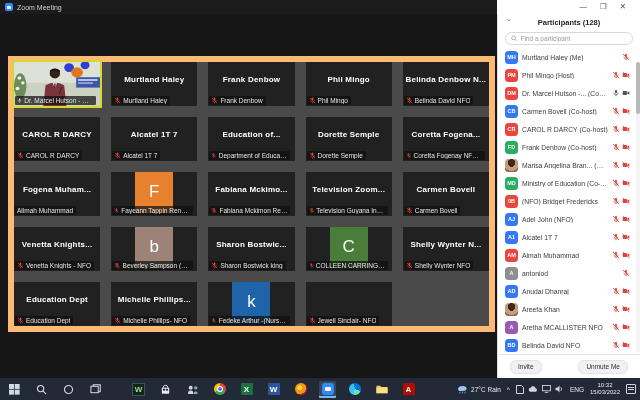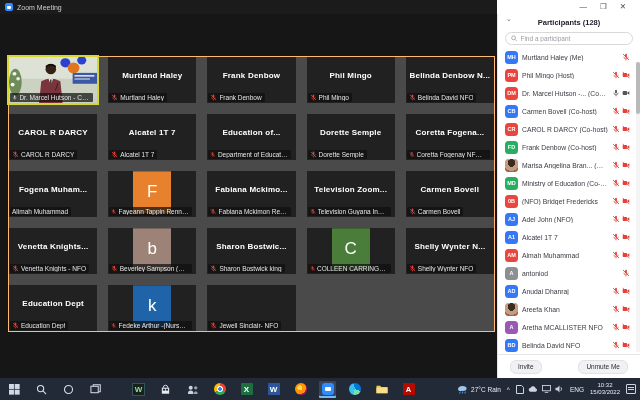--- a/index.html
+++ b/index.html
@@ -14,21 +14,21 @@
   .titlebar-title{font-size:7px;color:#cfcfcf;}
   .titlebar-right{width:143px;background:#ffffff;display:flex;align-items:center;justify-content:flex-end;padding-right:14px;gap:13px;}
   .winctl{font-size:7.5px;color:#444;line-height:1;cursor:default;}
 
   
   .main{position:absolute;top:14px;left:0;width:640px;height:364px;display:flex;}
   .video-area{position:relative;width:497px;height:364px;background:#161616;}
 
   .grid{position:absolute;left:8px;top:42px;width:487px;height:276px;
         display:grid;grid-template-columns:repeat(5,1fr);grid-template-rows:repeat(5,1fr);
-        gap:11px;background:#4a4a4a;border:1px solid #fdba74;}
+        gap:11px;background:#4a4a4a;border:6px solid #fdba74;}
   .tile{position:relative;background:#212121;overflow:hidden;}
   .tile.active{outline:2px solid #d6d82f;z-index:2;}
   .tile-center-name{position:absolute;top:0;left:0;right:0;bottom:10px;display:flex;align-items:center;justify-content:center;
         color:#fff;font-weight:bold;font-size:8px;letter-spacing:.2px;text-align:center;padding:0 3px;white-space:nowrap;overflow:hidden;}
   .tile-avatar{position:absolute;left:50%;top:50%;transform:translate(-50%,-54%);width:38px;height:42px;
         display:flex;align-items:center;justify-content:center;color:#fff;font-size:17px;}
   .tile-label{position:absolute;left:1px;bottom:1px;max-width:94%;background:rgba(15,15,15,.72);
         display:flex;align-items:center;gap:2px;padding:1px 3px 1px 2px;border-radius:1px;}
   .tile-label span{font-size:6.5px;color:#e6e6e6;white-space:nowrap;overflow:hidden;text-overflow:ellipsis;}
   .tile .vid{position:absolute;inset:0;width:100%;height:100%;}
@@ -344,20 +344,32 @@
           <div class="tile">
             <div class="tile-center-name">Education Dept</div>
             <div class="tile-label">
               <svg width="7" height="7" viewBox="0 0 12 12">
                 <rect x="4.6" y="1" width="2.8" height="5.6" rx="1.4" fill="#e0443a"></rect>
                 <path d="M2.8 5.6a3.2 3.2 0 0 0 6.4 0" fill="none" stroke="#e0443a" stroke-width="1.1"></path>
                 <line x1="6" y1="9" x2="6" y2="11" stroke="#e0443a" stroke-width="1.1"></line>
                 <line x1="1.5" y1="1.5" x2="10.5" y2="10.5" stroke="#e0443a" stroke-width="1.3"></line>
               </svg>
               <span>Education Dept</span>
+            </div>
+          </div>
+          <div class="tile">
+            <div class="tile-center-name">Michelle  Phillips...</div>
+            <div class="tile-label">
+              <svg width="7" height="7" viewBox="0 0 12 12">
+                <rect x="4.6" y="1" width="2.8" height="5.6" rx="1.4" fill="#e0443a"></rect>
+                <path d="M2.8 5.6a3.2 3.2 0 0 0 6.4 0" fill="none" stroke="#e0443a" stroke-width="1.1"></path>
+                <line x1="6" y1="9" x2="6" y2="11" stroke="#e0443a" stroke-width="1.1"></line>
+                <line x1="1.5" y1="1.5" x2="10.5" y2="10.5" stroke="#e0443a" stroke-width="1.3"></line>
+              </svg>
+              <span>Michelle Phillips- NFO</span>
             </div>
           </div>
           <div class="tile">
             <div class="tile-avatar" style="background: rgb(31, 100, 168);">k</div>
             <div class="tile-label">
               <svg width="7" height="7" viewBox="0 0 12 12">
                 <rect x="4.6" y="1" width="2.8" height="5.6" rx="1.4" fill="#e0443a"></rect>
                 <path d="M2.8 5.6a3.2 3.2 0 0 0 6.4 0" fill="none" stroke="#e0443a" stroke-width="1.1"></path>
                 <line x1="6" y1="9" x2="6" y2="11" stroke="#e0443a" stroke-width="1.1"></line>
                 <line x1="1.5" y1="1.5" x2="10.5" y2="10.5" stroke="#e0443a" stroke-width="1.3"></line>

